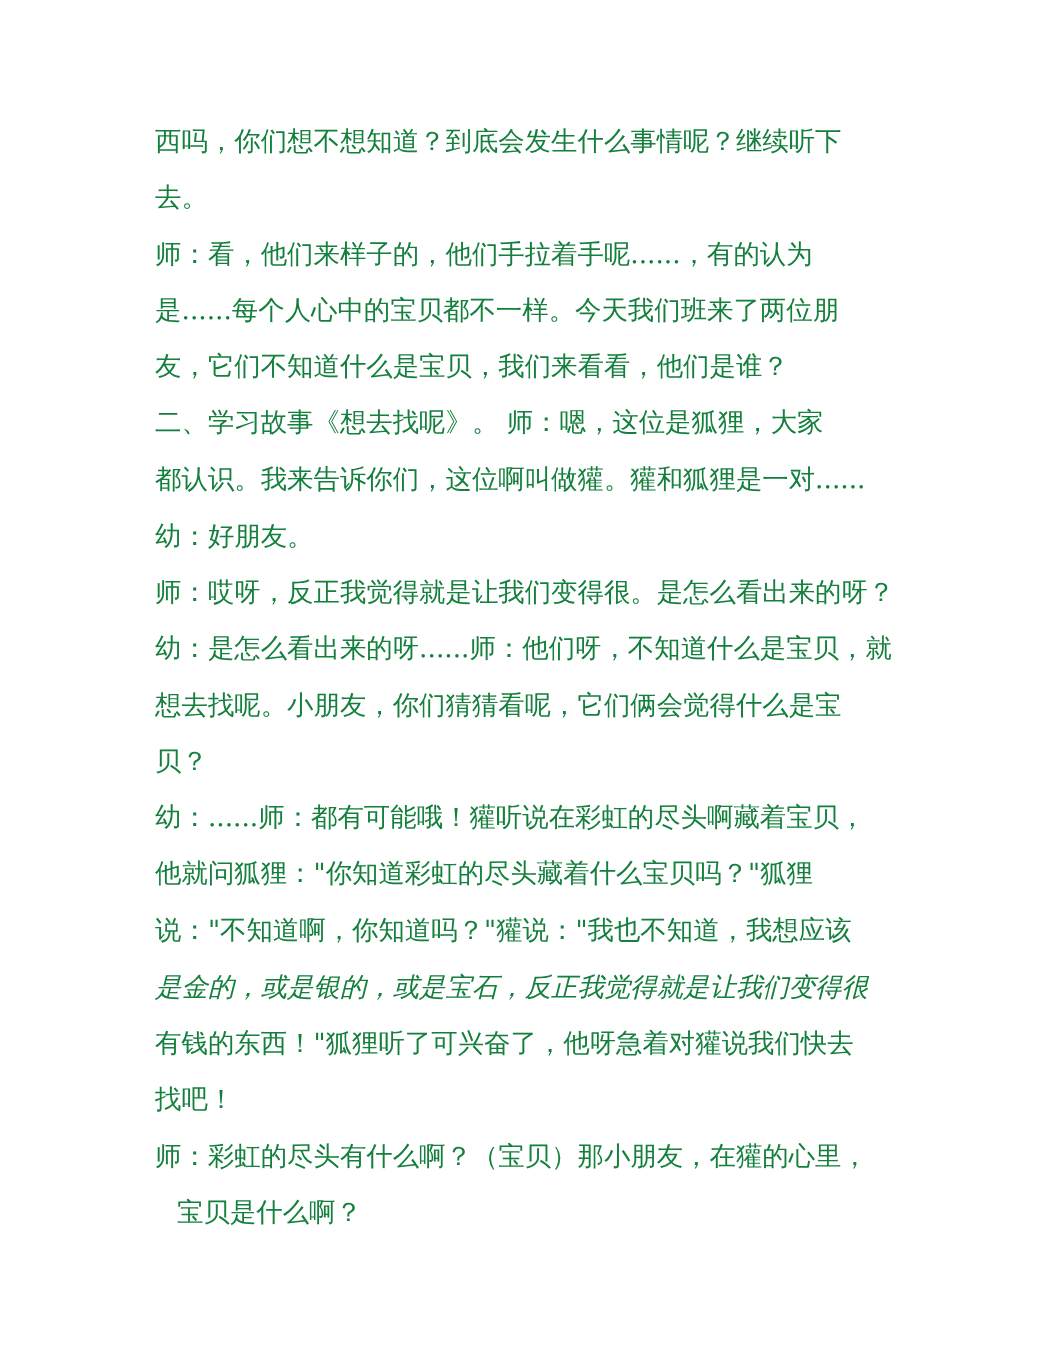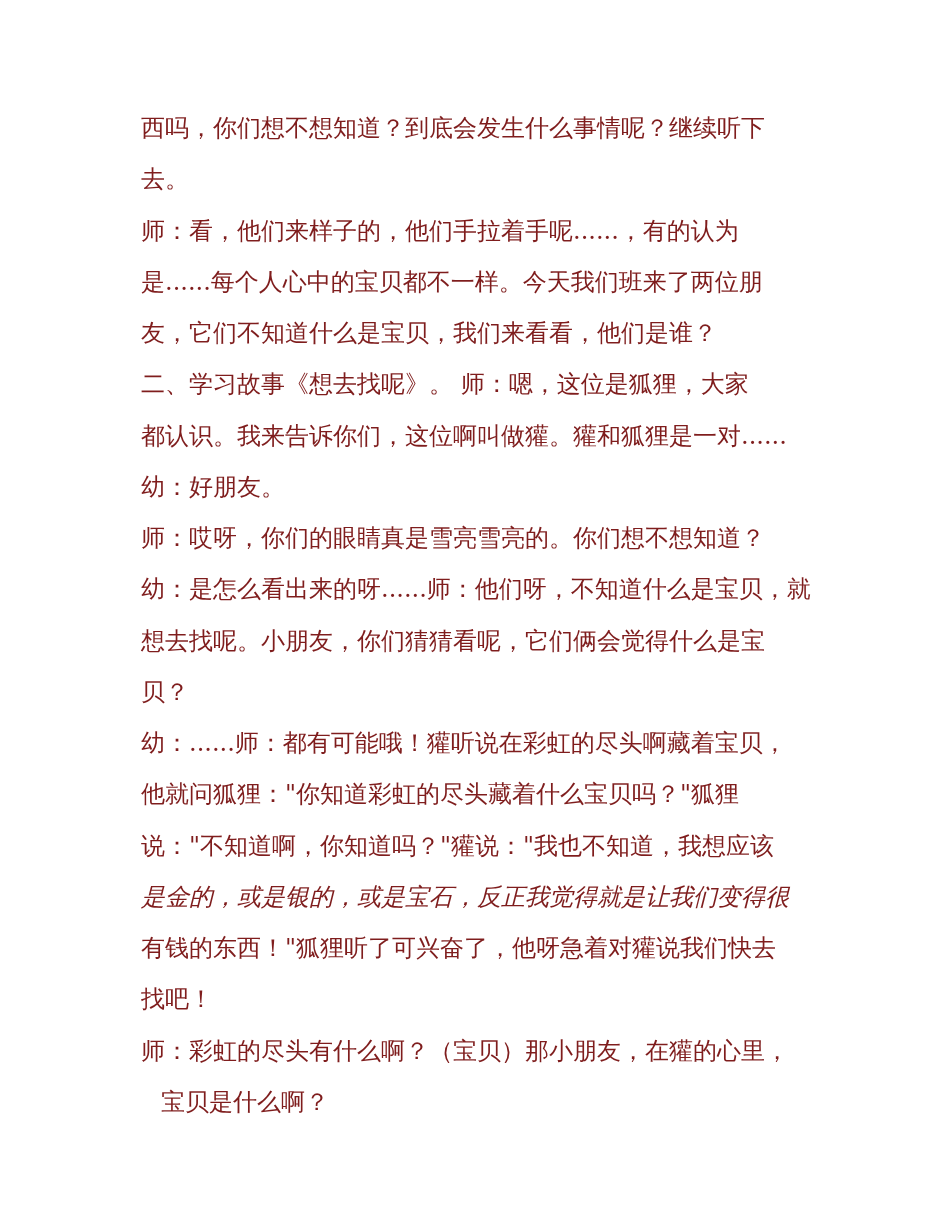--- a/index.html
+++ b/index.html
@@ -6,37 +6,37 @@
   body { width: 950px; height: 1229px; position: relative; overflow: hidden; }
   .page { position: absolute; left: 0; top: 0; width: 950px; height: 1229px; background: #ffffff; }
   .line {
     position: absolute;
     left: 141px;
     white-space: nowrap;
     font-family: "DejaVu Serif", "Liberation Serif", serif;
     font-size: 24px;
     line-height: 30px;
     height: 30px;
-    color: #7f1d1d;
+    color: #15803d;
     letter-spacing: 0px;
   }
 </style>
 </head>
 <body>
 
 <div class="page">
   <div class="line" style="top:113px;">西吗，你们想不想知道？到底会发生什么事情呢？继续听下</div>
   <div class="line" style="top:164px;">去。</div>
   <div class="line" style="top:216px;">师：看，他们来样子的，他们手拉着手呢......，有的认为</div>
   <div class="line" style="top:267px;">是......每个人心中的宝贝都不一样。今天我们班来了两位朋</div>
   <div class="line" style="top:318px;">友，它们不知道什么是宝贝，我们来看看，他们是谁？</div>
   <div class="line" style="top:369px;">二、学习故事《想去找呢》。 师：嗯，这位是狐狸，大家</div>
   <div class="line" style="top:421px;">都认识。我来告诉你们，这位啊叫做獾。獾和狐狸是一对......</div>
   <div class="line" style="top:472px;">幼：好朋友。</div>
-  <div class="line" style="top:523px;">师：哎呀，你们的眼睛真是雪亮雪亮的。你们想不想知道？</div>
+  <div class="line" style="top:523px;">师：哎呀，反正我觉得就是让我们变得很。是怎么看出来的呀？</div>
   <div class="line" style="top:574px;">幼：是怎么看出来的呀......师：他们呀，不知道什么是宝贝，就</div>
   <div class="line" style="top:626px;">想去找呢。小朋友，你们猜猜看呢，它们俩会觉得什么是宝</div>
   <div class="line" style="top:677px;">贝？</div>
   <div class="line" style="top:728px;">幼：......师：都有可能哦！獾听说在彩虹的尽头啊藏着宝贝，</div>
   <div class="line" style="top:779px;">他就问狐狸："你知道彩虹的尽头藏着什么宝贝吗？"狐狸</div>
   <div class="line" style="top:831px;">说："不知道啊，你知道吗？"獾说："我也不知道，我想应该</div>
   <div class="line" style="top:882px;font-style:italic;">是金的，或是银的，或是宝石，反正我觉得就是让我们变得很</div>
   <div class="line" style="top:933px;">有钱的东西！"狐狸听了可兴奋了，他呀急着对獾说我们快去</div>
   <div class="line" style="top:984px;">找吧！</div>
   <div class="line" style="top:1036px;">师：彩虹的尽头有什么啊？（宝贝）那小朋友，在獾的心里，</div>

